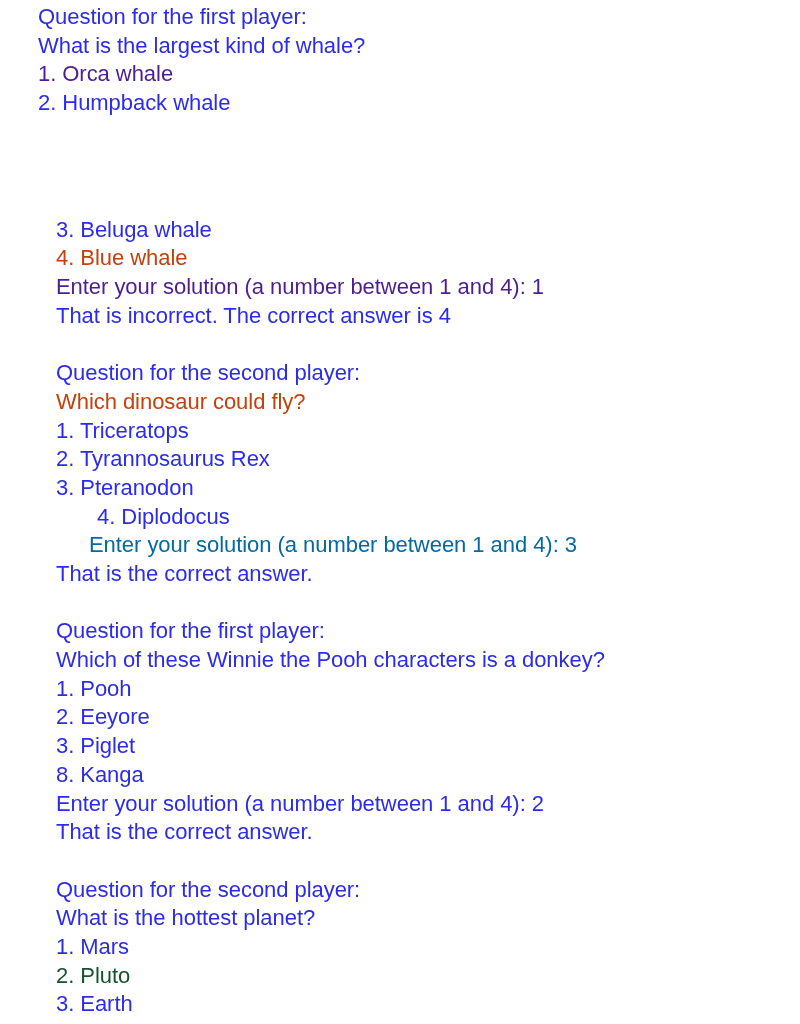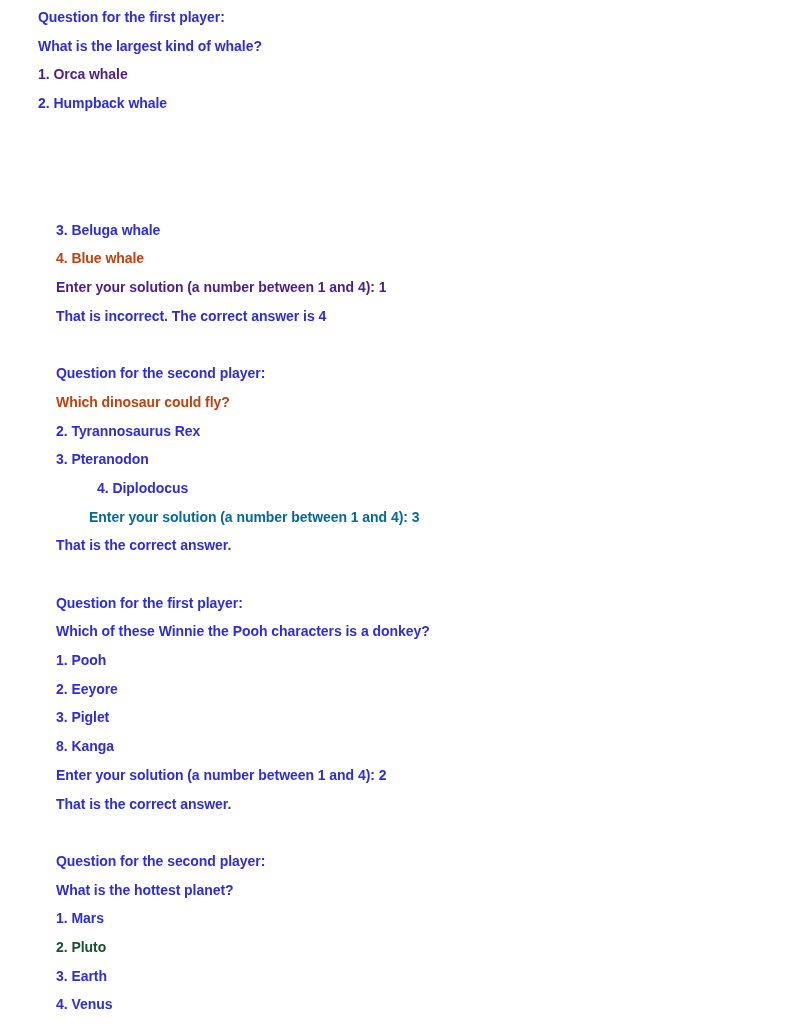--- a/index.html
+++ b/index.html
@@ -28,22 +28,22 @@
 
   
   .block {
     margin: 0;
     padding: 0;
   }
 
   .line {
     color: #2c2ce8;
     font-family: "Liberation Sans", sans-serif;
-    font-size: 14px;
-    font-weight: 700;
+    font-size: 22px;
+    font-weight: 400;
     line-height: 28.7px;
     letter-spacing: -0.05px;
     white-space: pre;
     margin: 0;
     padding: 0;
     height: 28.7px;
   }
 
   
   .indent-a { padding-left: 38px; }
@@ -78,20 +78,21 @@
     <div class="line indent-b" style="color: #c2410c;">4. Blue whale</div>
     <div class="line indent-b" style="color: #4c1d95;">Enter your solution (a number between 1 and 4): 1</div>
     <div class="line indent-b" style="color: rgb(44, 44, 232);">That is incorrect. The correct answer is 4</div>
   </div>
 
   <div class="spacer"></div>
 
   <div class="block">
     <div class="line indent-b" style="color: rgb(44, 44, 232);">Question for the second player:</div>
     <div class="line indent-b" style="color: #c2410c;">Which dinosaur could fly?</div>
+    <div class="line indent-b" style="color: rgb(44, 44, 232);">1. Triceratops</div>
     <div class="line indent-b" style="color: rgb(44, 44, 232);">2. Tyrannosaurus Rex</div>
     <div class="line indent-b" style="color: rgb(44, 44, 232);">3. Pteranodon</div>
     <div class="line indent-b" style="color: rgb(44, 44, 232); margin-left: 41px;">4. Diplodocus</div>
     <div class="line indent-b" style="color: #0369a1; margin-left: 33px;">Enter your solution (a number between 1 and 4): 3</div>
     <div class="line indent-b" style="color: rgb(44, 44, 232);">That is the correct answer.</div>
   </div>
 
   <div class="spacer"></div>
 
   <div class="block">

